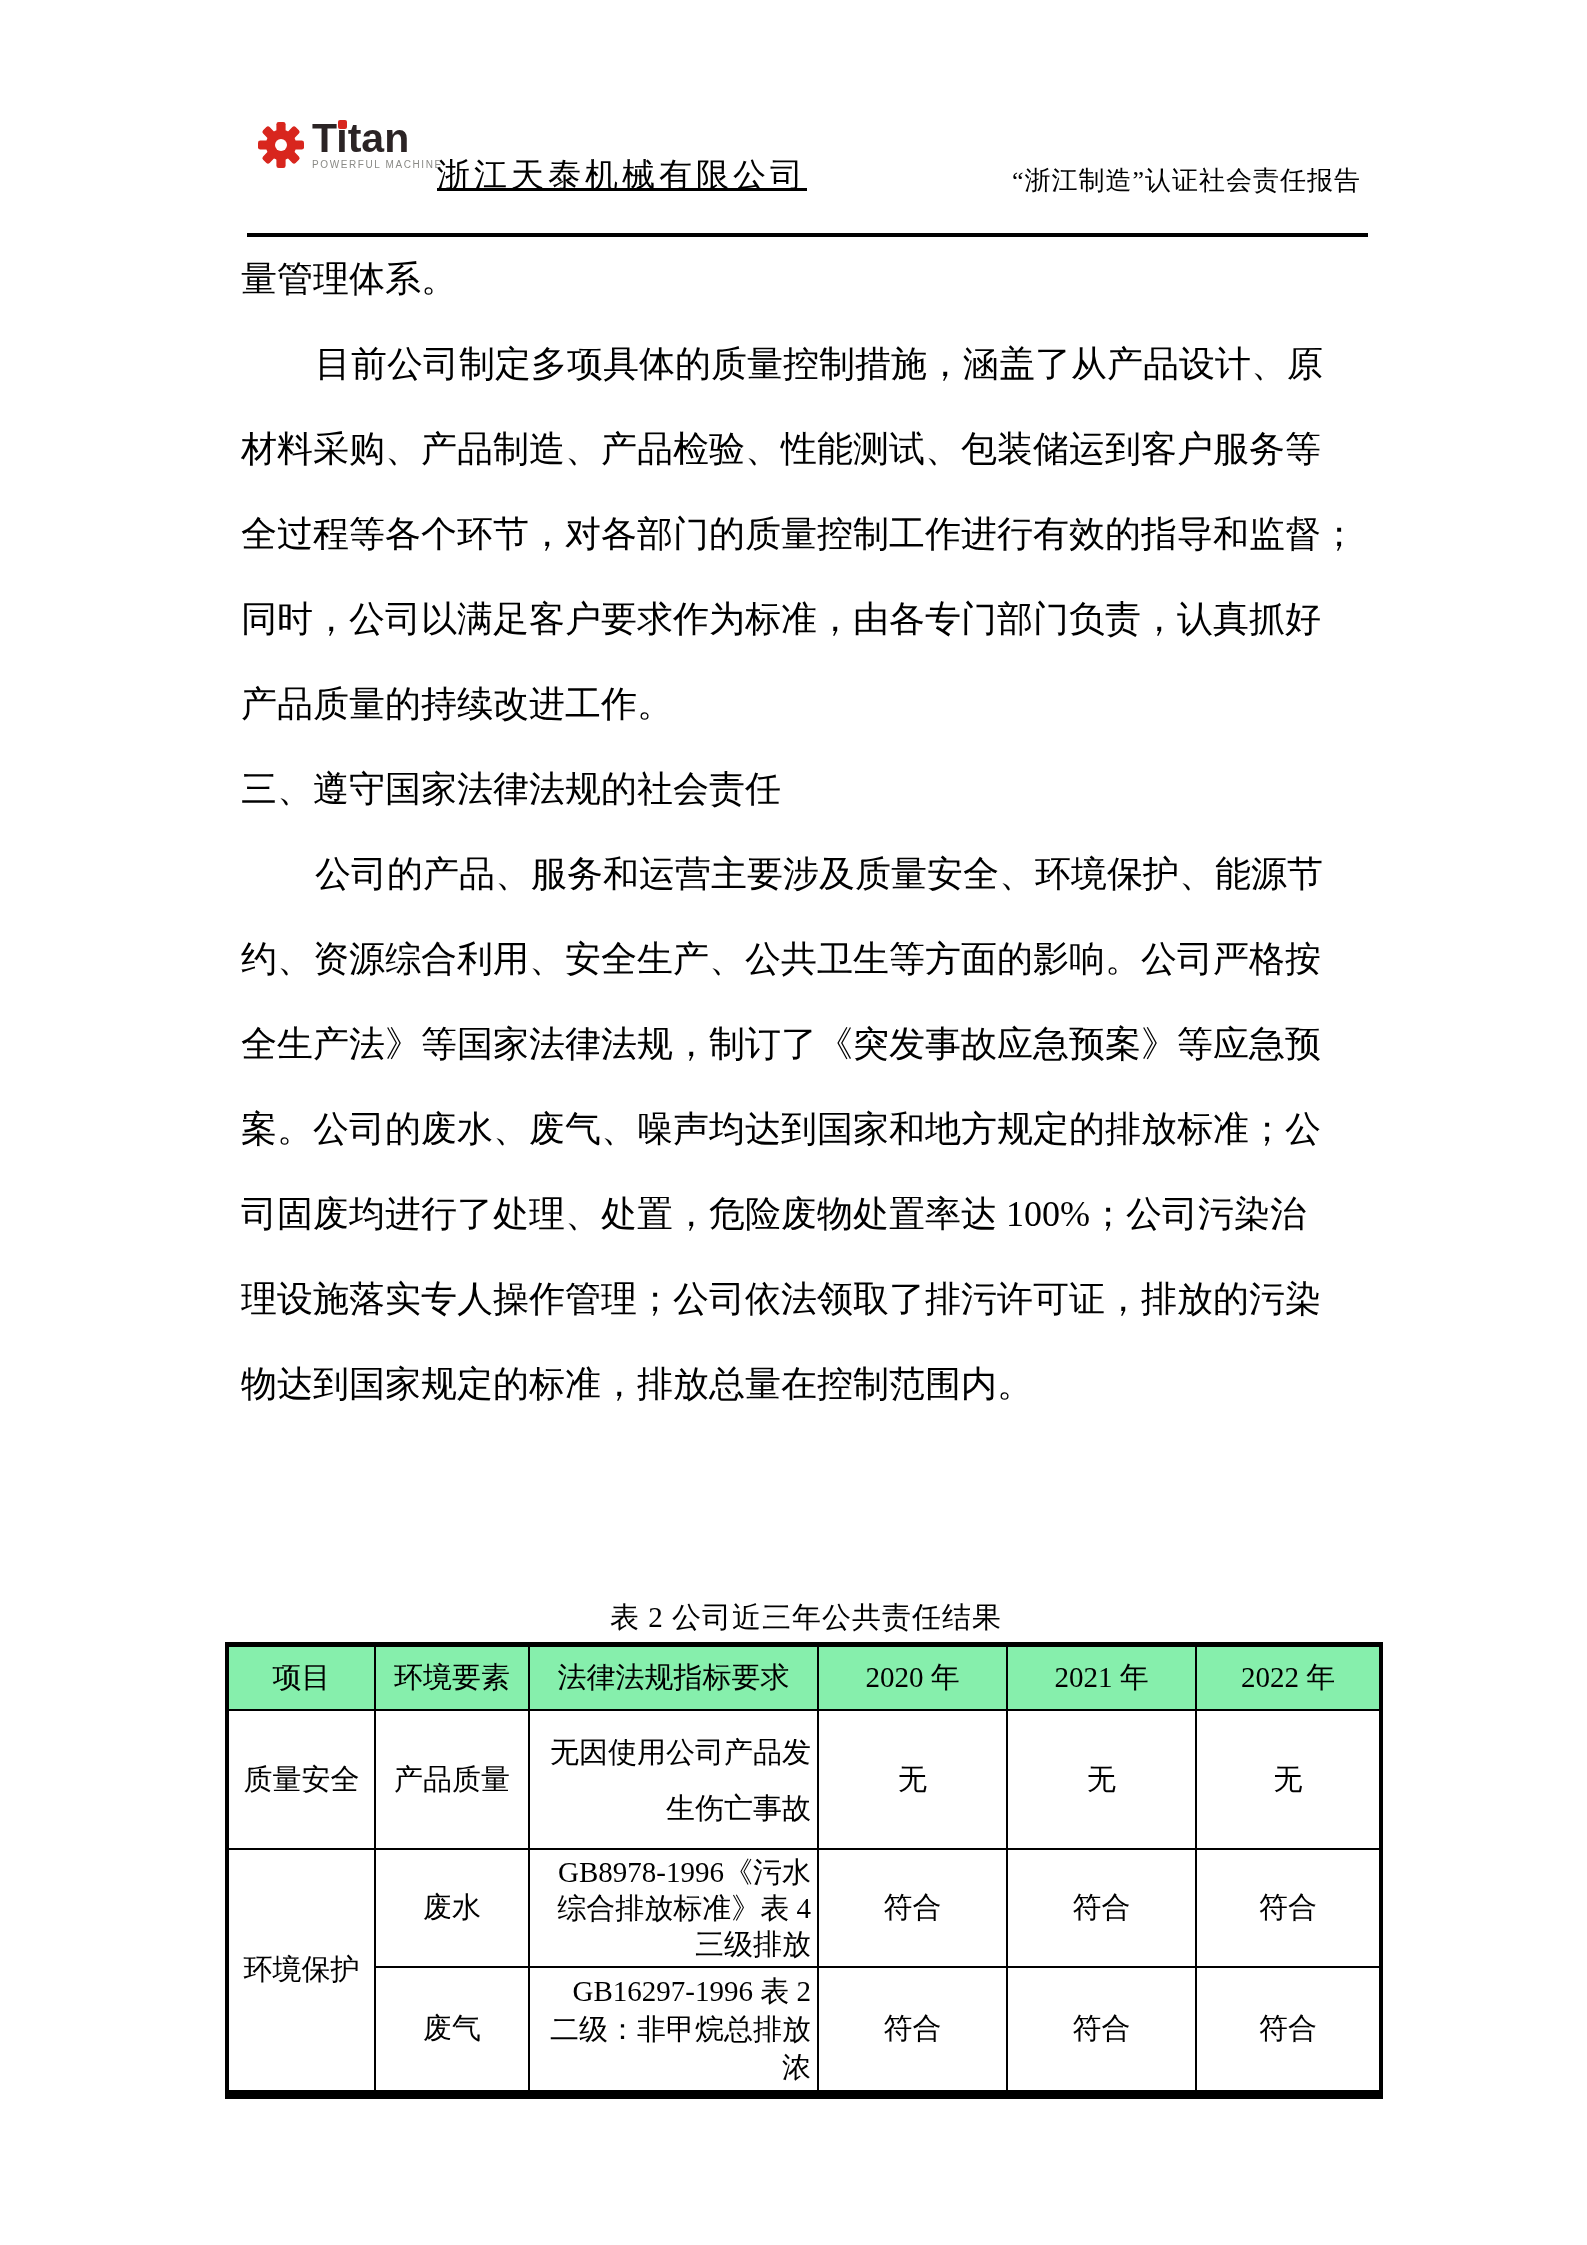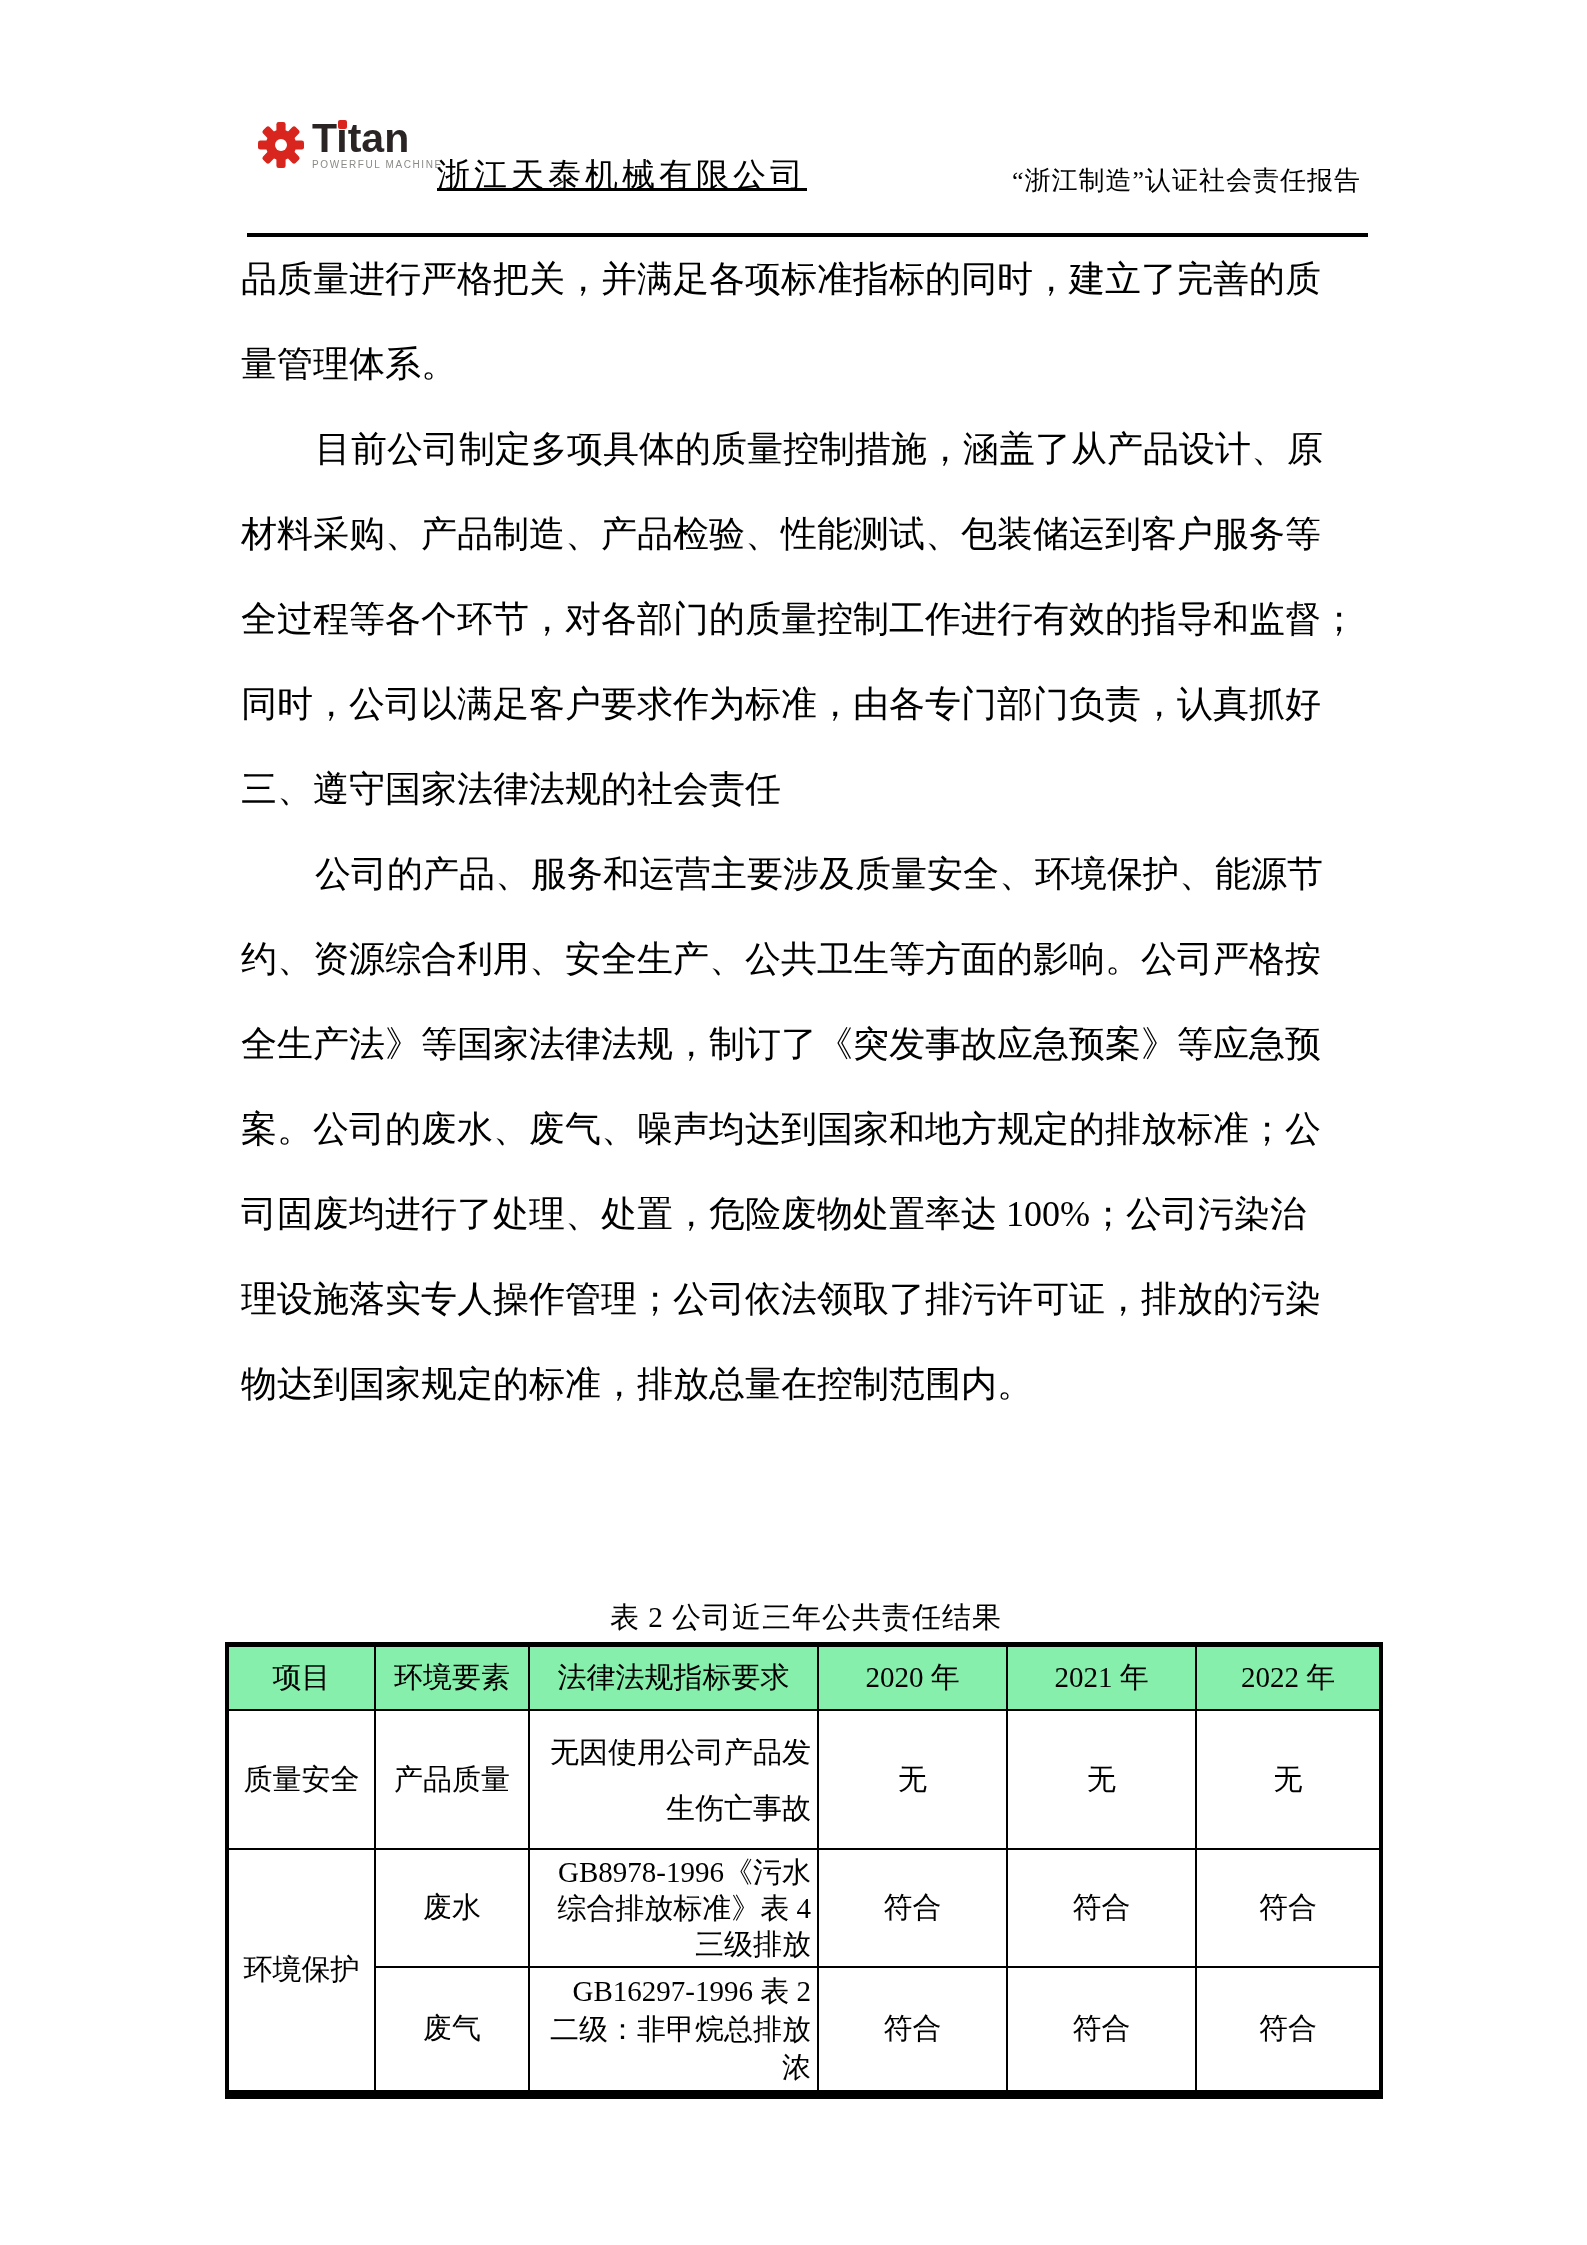--- a/index.html
+++ b/index.html
@@ -87,26 +87,26 @@
       </div>
       <div class="tagline">POWERFUL MACHINE</div>
     </div>
   </div>
 
   <div class="company">浙江天泰机械有限公司</div>
   <div class="report">“浙江制造”认证社会责任报告</div>
   <div class="rule"></div>
 
   <div class="bodytext">
-    <div class="line">品质量进行严格把关，并满足各项标准指标的同时，建立了完善的质</div>
     <div class="line">量管理体系。</div>
     <div class="line indent">目前公司制定多项具体的质量控制措施，涵盖了从产品设计、原</div>
     <div class="line">材料采购、产品制造、产品检验、性能测试、包装储运到客户服务等</div>
     <div class="line">全过程等各个环节，对各部门的质量控制工作进行有效的指导和监督；</div>
     <div class="line">同时，公司以满足客户要求作为标准，由各专门部门负责，认真抓好</div>
+    <div class="line">产品质量的持续改进工作。</div>
     <div class="line">三、遵守国家法律法规的社会责任</div>
     <div class="line indent">公司的产品、服务和运营主要涉及质量安全、环境保护、能源节</div>
     <div class="line">约、资源综合利用、安全生产、公共卫生等方面的影响。公司严格按</div>
     <div class="line">全生产法》等国家法律法规，制订了《突发事故应急预案》等应急预</div>
     <div class="line">案。公司的废水、废气、噪声均达到国家和地方规定的排放标准；公</div>
     <div class="line">司固废均进行了处理、处置，危险废物处置率达 100%；公司污染治</div>
     <div class="line">理设施落实专人操作管理；公司依法领取了排污许可证，排放的污染</div>
     <div class="line">物达到国家规定的标准，排放总量在控制范围内。</div>
   </div>
 

